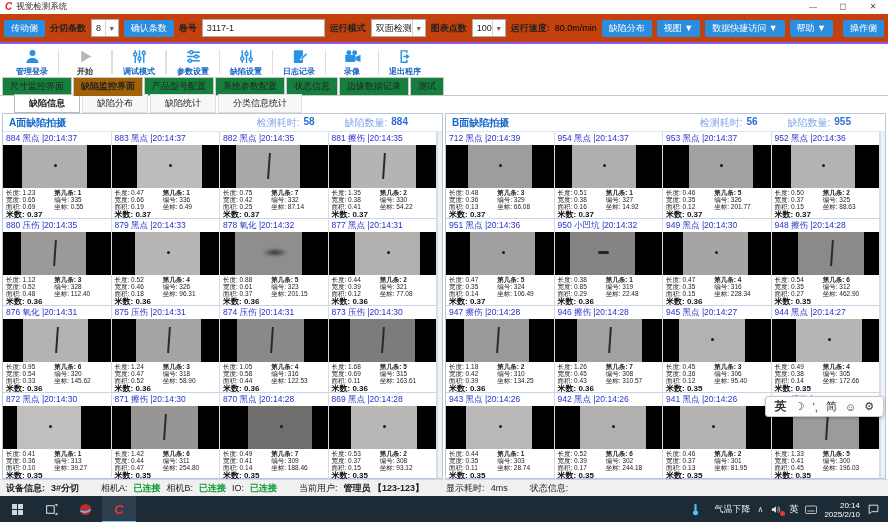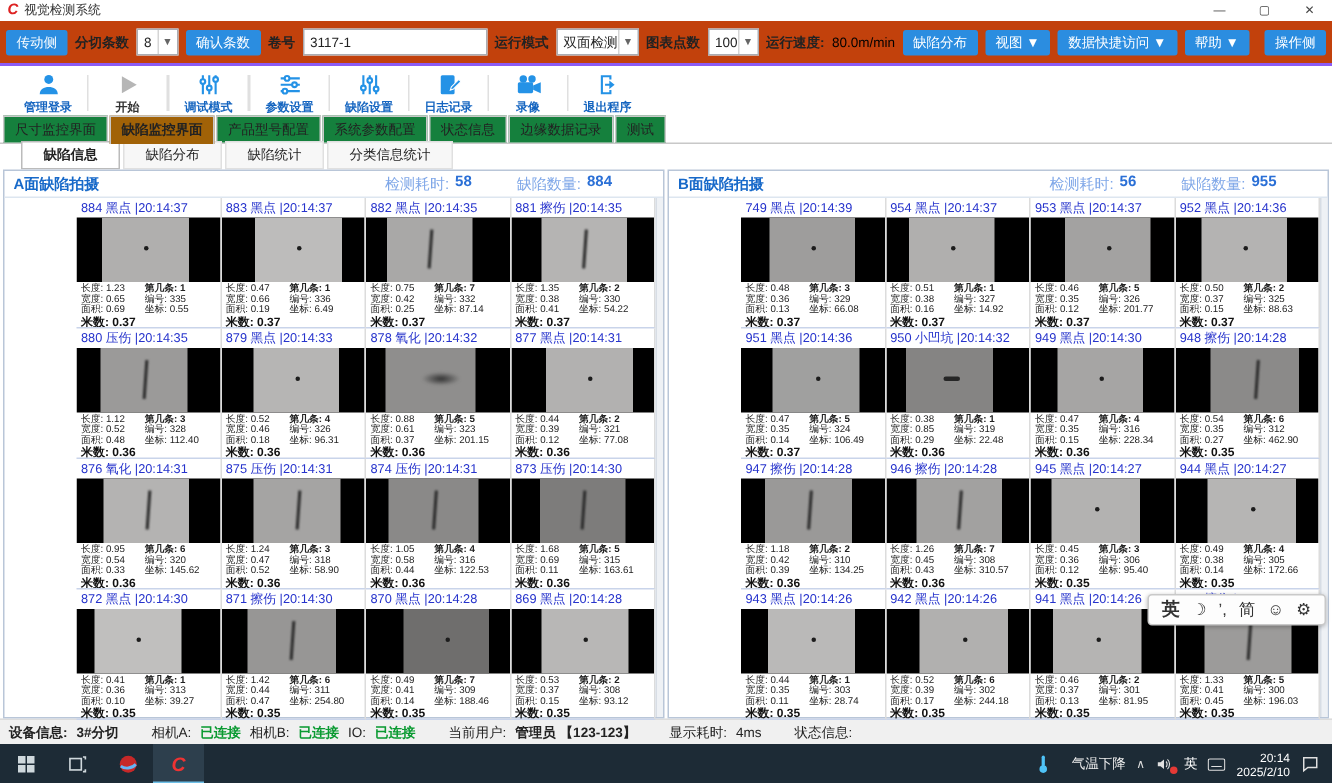--- a/index.html
+++ b/index.html
@@ -56,21 +56,21 @@
   .mark.dot { width:3px; height:3px; border-radius:50%; background:#1c1c1c; left:49%; top:44%; filter:blur(.4px); }
   .mark.vstreak { width:2px; height:60%; background:#2a2a2a; left:50%; top:20%; transform:rotate(4deg); filter:blur(.6px); }
   .mark.smudge { width:26px; height:9px; border-radius:50%; background:radial-gradient(#2f2f2f,transparent 70%); left:40%; top:38%; filter:blur(1px); }
   .mark.hdash { width:11px; height:3px; border-radius:2px; background:#262626; left:44%; top:45%; filter:blur(.5px); }
   .cell-meta { flex:1; display:flex; font-size:6.5px; color:#222; padding:1px 2px 0 3px; line-height:7px; }
   .meta-l { width:47%; }
   .meta-r { width:53%; }
   .meta-r .m1 { font-weight:bold; }
   .meters { font-size:8px; font-weight:bold; color:#111; margin-top:1px; }
   .panel-scroll { width:5px; background:#eef1f5; border-left:1px solid #d7dde5; }
-  .panel-body { display:flex; flex:1; min-height:0;margin-left:48px; }
+  .panel-body { display:flex; flex:1; min-height:0; }
   .panel-body .grid { flex:1; }
 
   
   .statusbar { height:17px; background:#f0f0f0; border-top:1px solid #dcdcdc; display:flex; align-items:center; gap:6px; padding:0 6px; font-size:9px; color:#222; white-space:nowrap; }
   .sb-b { font-weight:bold;text-align:center; }
   .sb-green { color:#0a9a31; font-weight:bold; }
   .sb-gap { width:10px; }
 
   
   .taskbar { height:27px; background:#1d2b36; display:flex; align-items:center; color:#fff; }
@@ -623,21 +623,21 @@
             <span class="ph-val">56</span>
           </span>
       <span class="ph-group ph-ct">
             <span class="ph-lbl">缺陷数量:</span>
             <span class="ph-val">955</span>
           </span>
     </div>
     <div class="panel-body">
       <div class="grid">
   <div class="cell">
-    <div class="cell-head">749 黑点 |20:14:39</div>
+    <div class="cell-head">712 黑点 |20:14:39</div>
     <div class="cell-img">
                 <div class="ph" style="background: rgb(158, 157, 156); left: 20%; right: 20%;">
                   <div class="mark dot"></div>
                 </div>
               </div>
     <div class="cell-meta">
       <div class="meta-l">
         <div>长度: 0.48</div>
         <div>宽度: 0.36</div>
         <div>面积: 0.13</div>

